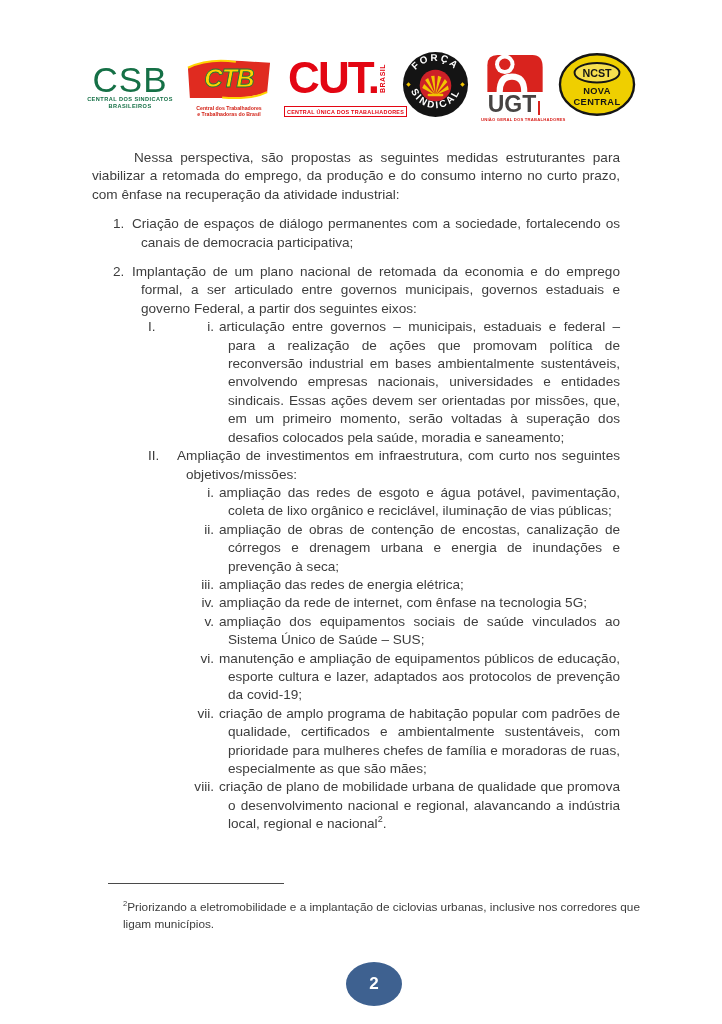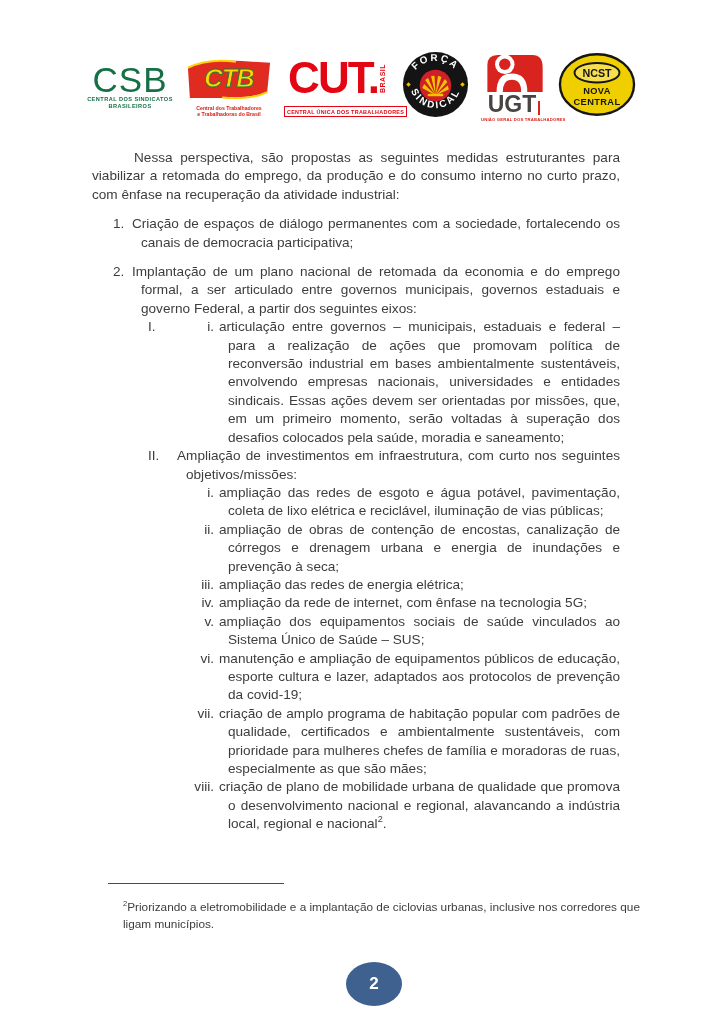--- a/index.html
+++ b/index.html
@@ -170,21 +170,21 @@
         </div>
 
         <div class="row l2">
           <span class="marker">II.</span>
           <div class="body">
             <p class="hang">Ampliação de investimentos em infraestrutura, com curto nos seguintes objetivos/missões:</p>
 
             <div class="row l3">
               <span class="marker">i.</span>
               <div class="body">
-                  <p class="hang">ampliação das redes de esgoto e água potável, pavimentação, coleta de lixo elétrica e reciclável, iluminação de vias públicas;</p>
+                  <p class="hang">ampliação das redes de esgoto e água potável, pavimentação, coleta de lixo orgânico e reciclável, iluminação de vias públicas;</p>
                 </div>
             </div>
             <div class="row l3">
               <span class="marker">ii.</span>
               <div class="body">
                   <p class="hang">ampliação de obras de contenção de encostas, canalização de córregos e drenagem urbana e energia de inundações e prevenção à seca;</p>
                 </div>
             </div>
             <div class="row l3">
               <span class="marker">iii.</span>

